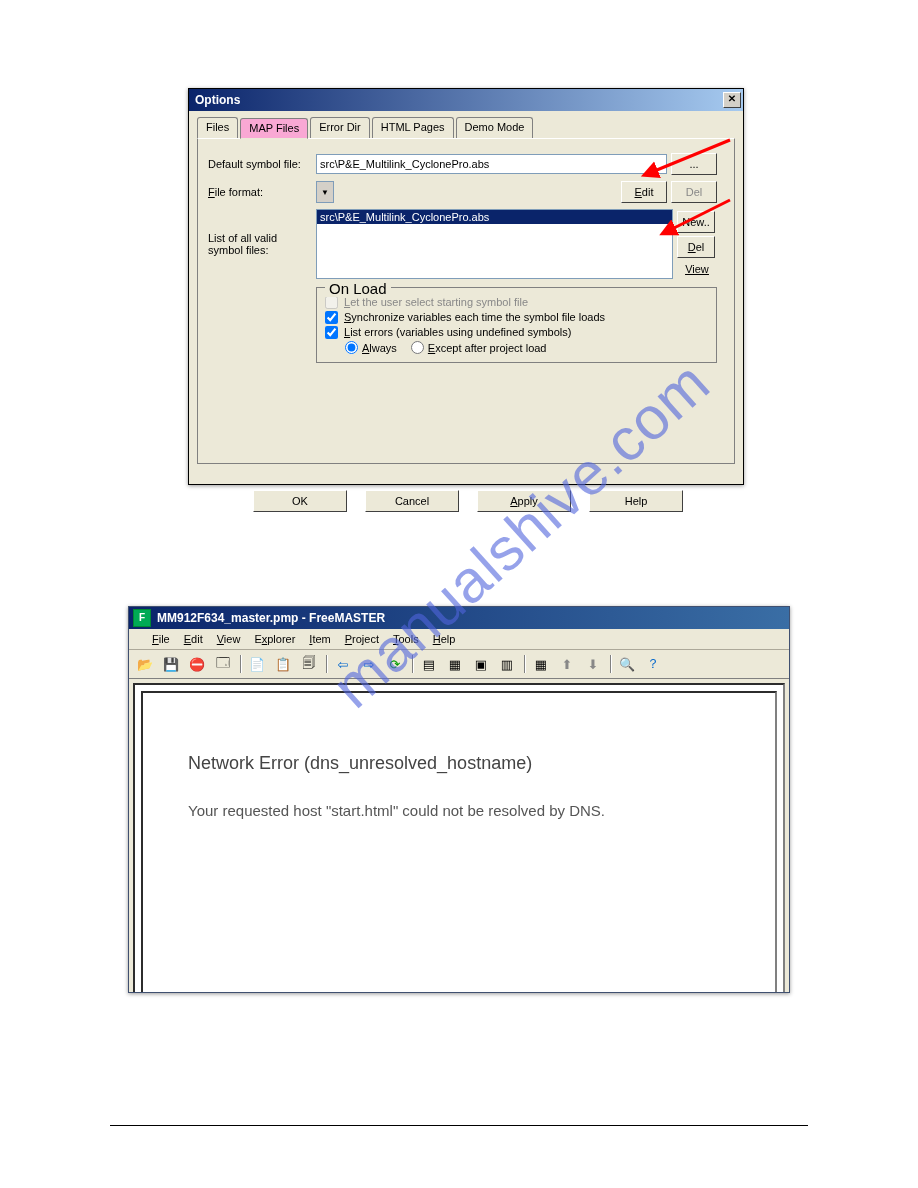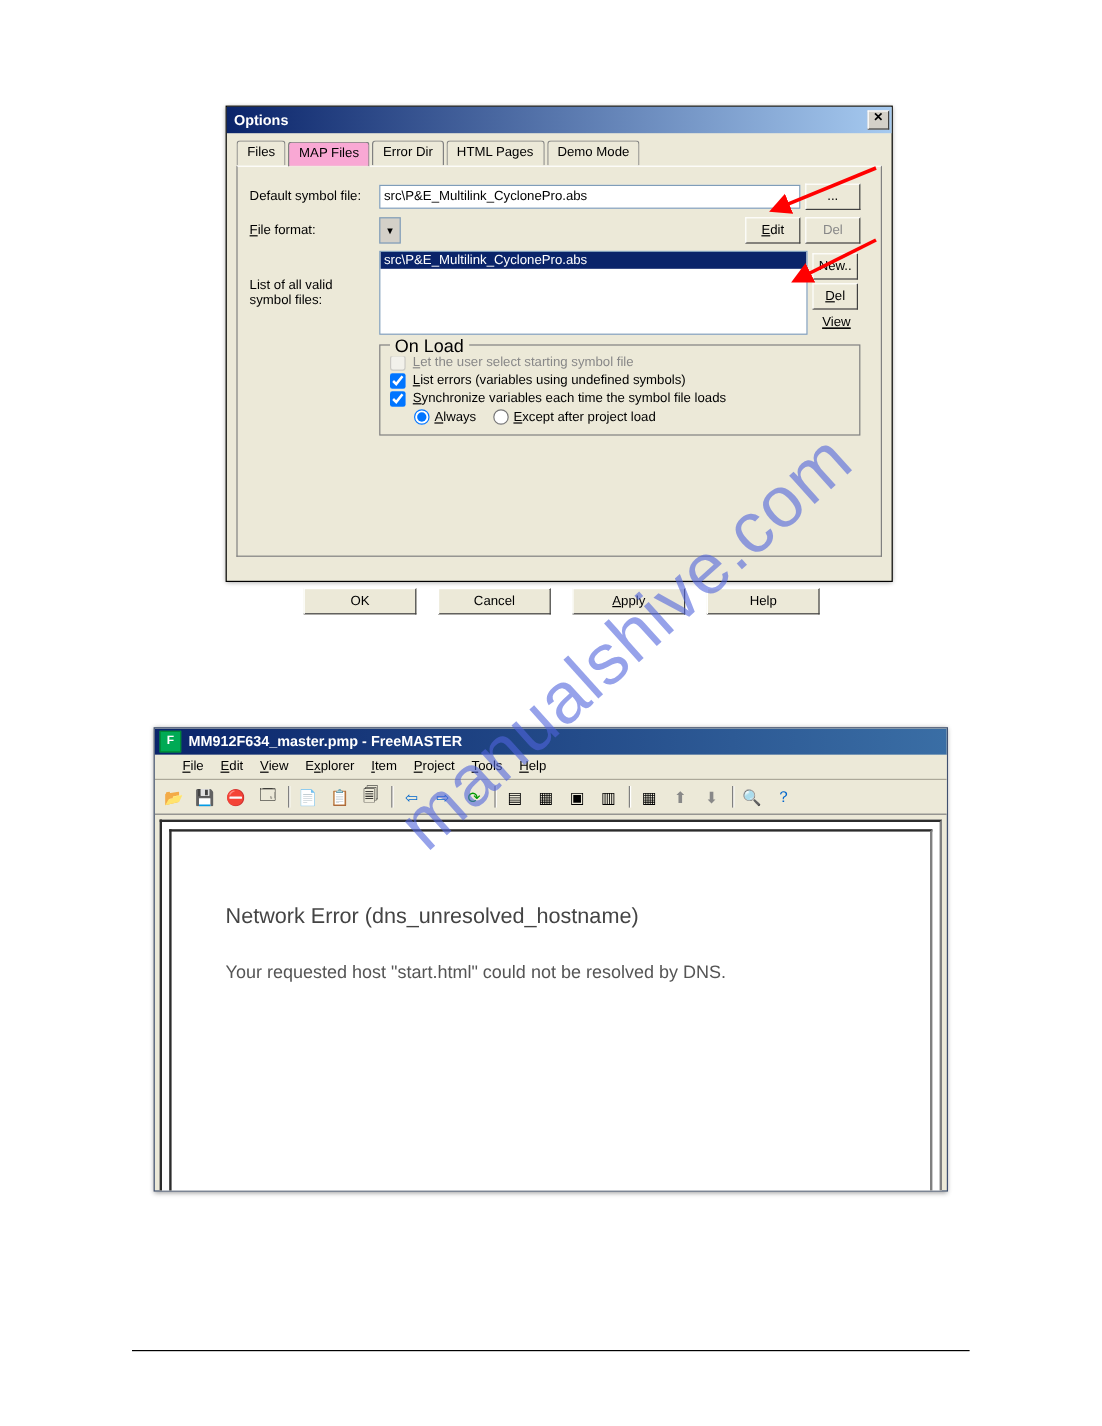--- a/index.html
+++ b/index.html
@@ -342,25 +342,25 @@
       </div>
 
       <div class="groupbox">
         <div class="legend">On Load</div>
         <div class="chk-row disabled">
           <input type="checkbox" disabled="" style="">
           <span><span class="u">L</span>et the user select starting symbol file</span>
         </div>
         <div class="chk-row">
           <input type="checkbox" checked="" style="">
-          <span><span class="u">L</span>ist errors (variables using undefined symbols)</span>
+          <span><span class="u">S</span>ynchronize variables each time the symbol file loads</span>
         </div>
         <div class="chk-row">
           <input type="checkbox" checked="" style="">
-          <span><span class="u">S</span>ynchronize variables each time the symbol file loads</span>
+          <span><span class="u">L</span>ist errors (variables using undefined symbols)</span>
         </div>
         <div class="radio-row">
           <label><input type="radio" name="er" checked="" style=""><span class="u">A</span>lways</label>
           <label><input type="radio" name="er" style=""><span class="u">E</span>xcept after project load</label>
         </div>
       </div>
     </div>
     <div class="dialog-btns">
       <div class="btn">OK</div>
       <div class="btn">Cancel</div>

